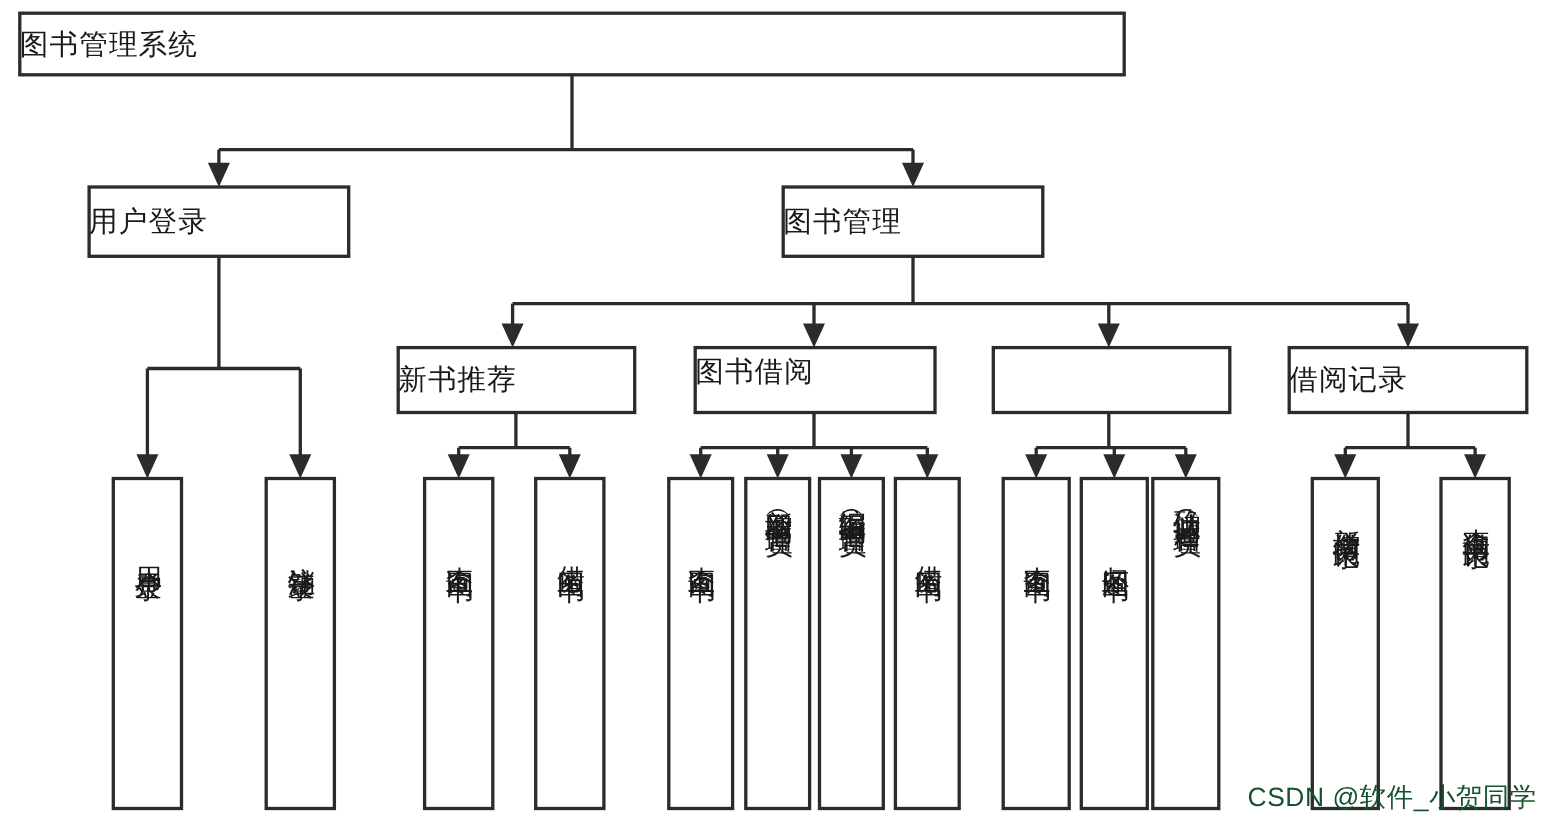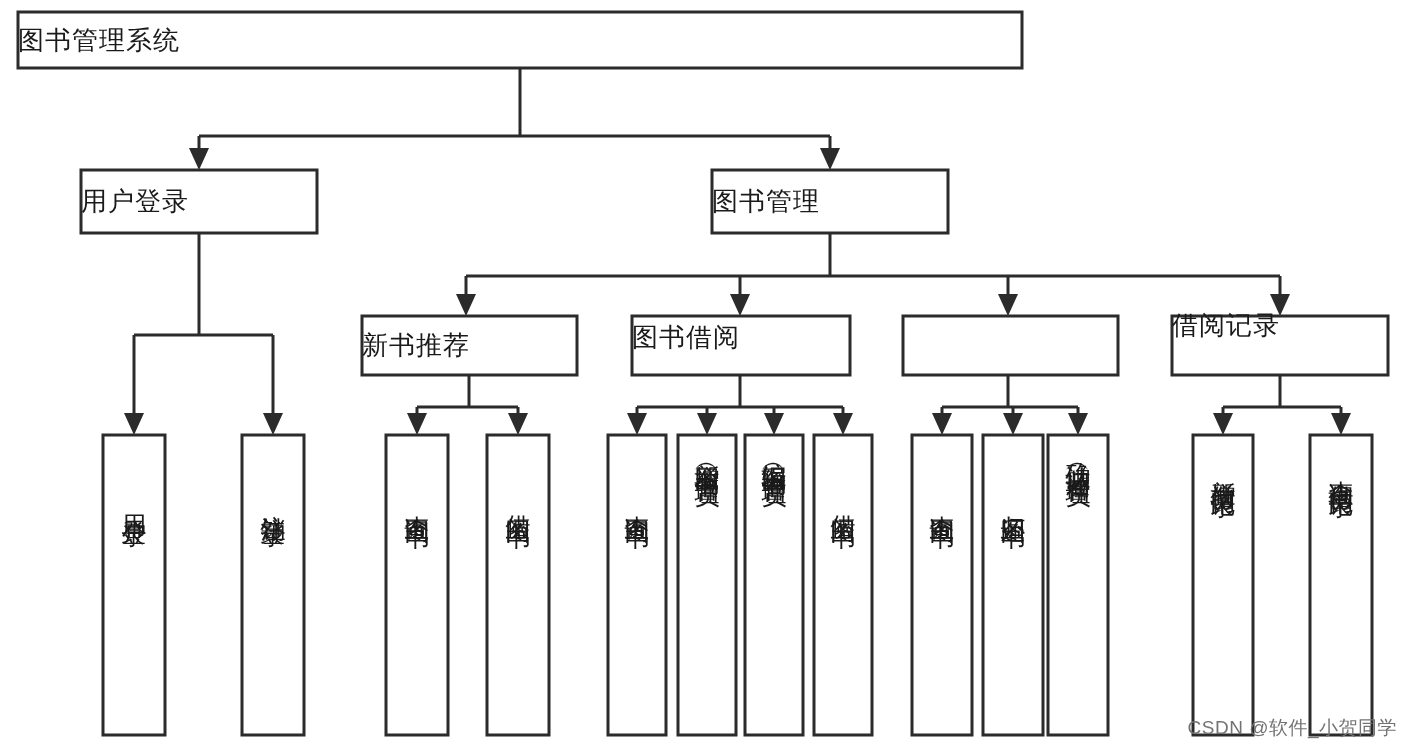--- a/index.html
+++ b/index.html
@@ -70,22 +70,22 @@
     font-size: 26px;
     color: #1a1a1a;
     letter-spacing: 1px;
     white-space: nowrap;
   }
   #watermark {
     position: absolute;
     right: 8px;
     bottom: 6px;
     font-family: "Liberation Sans", "DejaVu Sans", sans-serif;
-    font-size: 19px;
-    color: #737373;
+    font-size: 24px;
+    color: #14532d;
     letter-spacing: 0.5px;
     white-space: nowrap;
   }
 </style>
 </head>
 <body>
 
 <div id="diagram-root">
 
   <svg class="diagram" viewBox="0 0 1405 747">
@@ -194,21 +194,21 @@
   </div>
   <div class="hlabel-wrap" style="left:712px; top:170px; width:236px; height:63px;">
     <span class="hlabel-text">图书管理</span>
   </div>
   <div class="hlabel-wrap" style="left:362px; top:316px; width:215px; height:59px;">
     <span class="hlabel-text">新书推荐</span>
   </div>
   <div class="hlabel-wrap" style="left:632px; top:316px; width:218px; height:42px;">
     <span class="hlabel-text">图书借阅</span>
   </div>
-  <div class="hlabel-wrap" style="left:1172px; top:296px; width:216px; height:59px;">
+  <div class="hlabel-wrap" style="left:1172px; top:316px; width:216px; height:59px;">
     <span class="hlabel-text">借阅记录</span>
   </div>
 
   <div class="vlabel-wrap" style="left:103px;  top:495px; width:62px; height:240px;">
     <span class="vlabel-text">用户登录</span>
   </div>
   <div class="vlabel-wrap" style="left:242px;  top:495px; width:62px; height:240px;">
     <span class="vlabel-text">注销登录</span>
   </div>
   <div class="vlabel-wrap" style="left:386px;  top:495px; width:62px; height:240px;">

